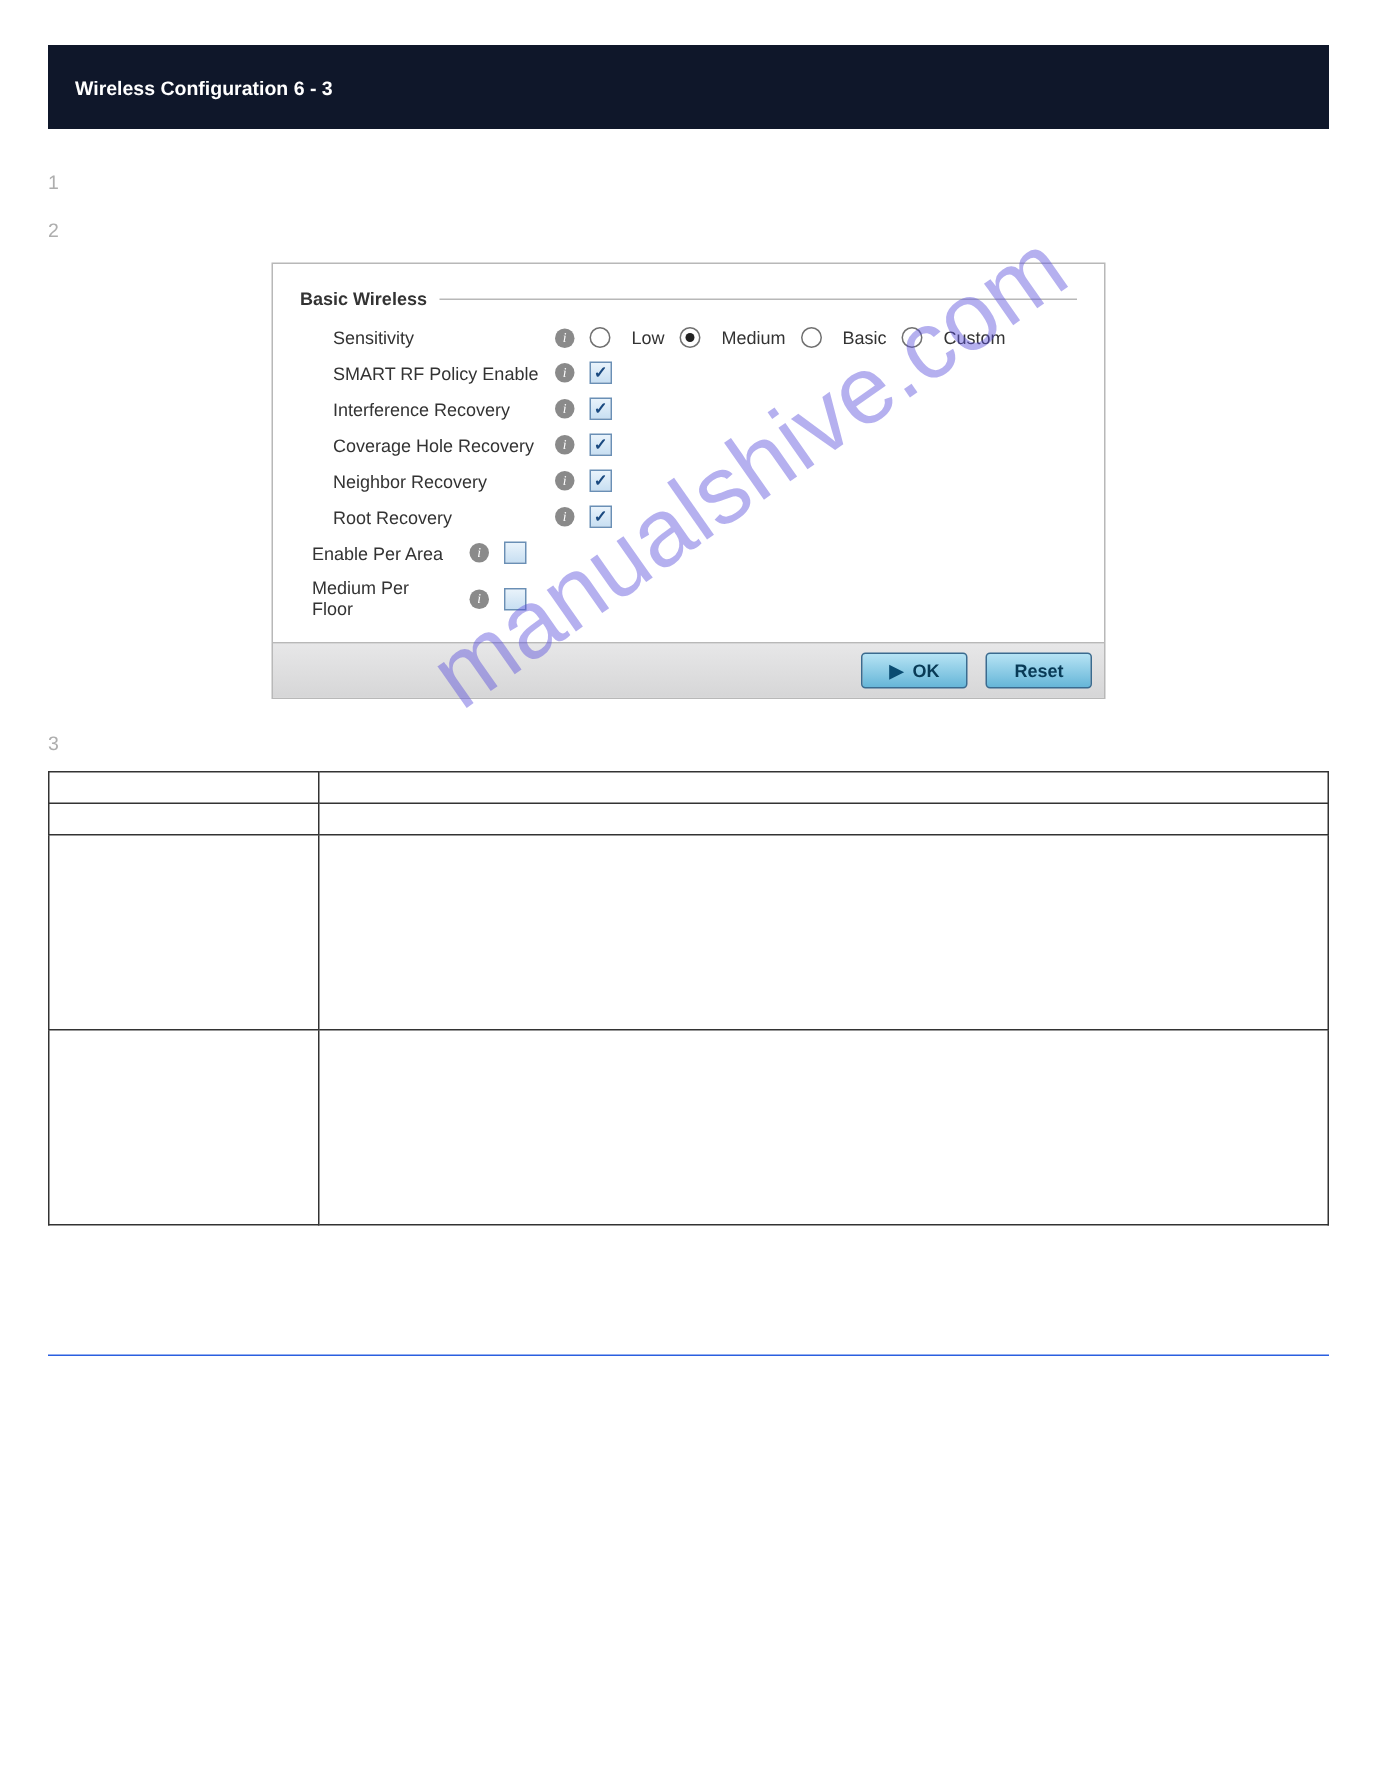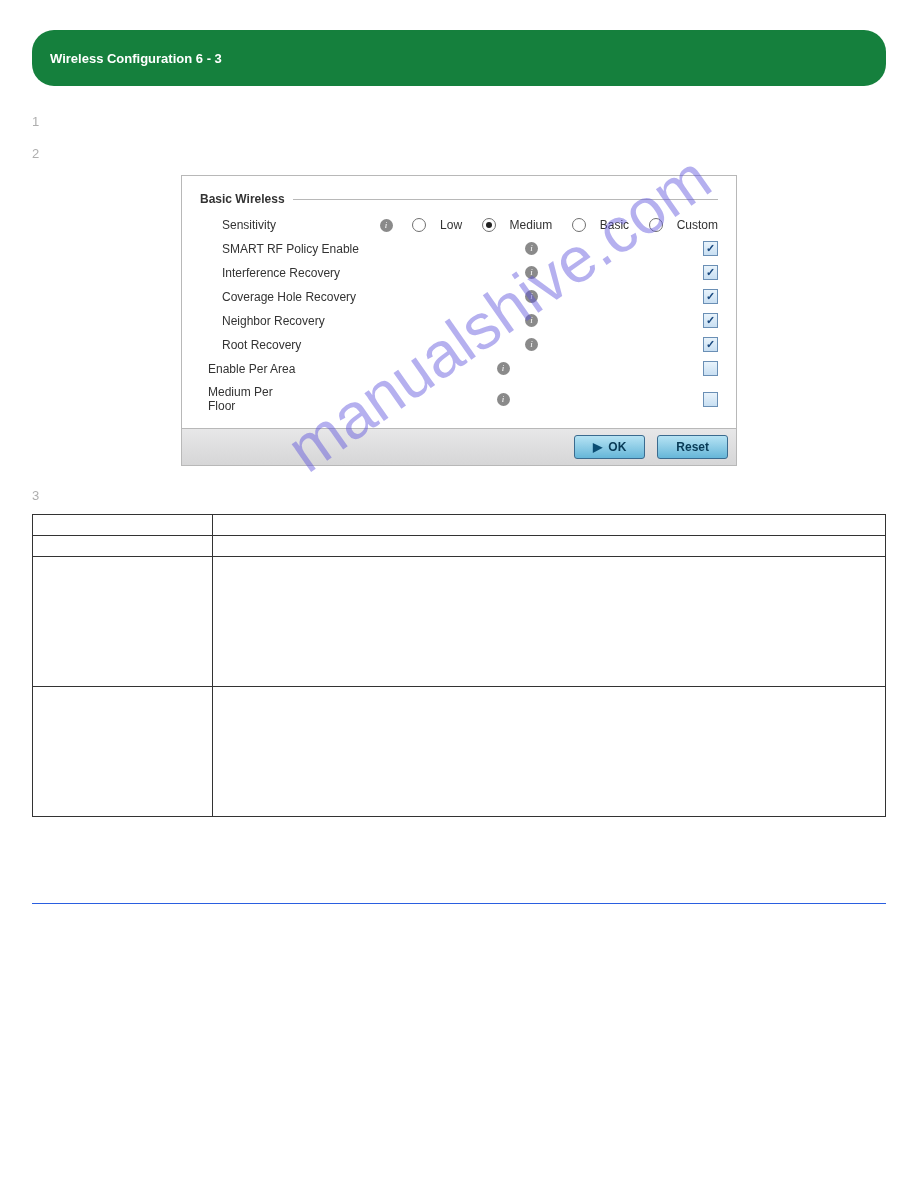--- a/index.html
+++ b/index.html
@@ -7,30 +7,29 @@
     margin: 0;
     padding: 0;
     font-family: Arial, Helvetica, sans-serif;
     font-size: 12px;
     color: #333;
     background: #fff;
     width: 918px;
   }
   .page { padding: 30px 32px 20px 32px; }
   .blue-bar {
-    background: #15803d;
+    background: #0f172a;
     color: #fff;
     height: 56px;
     display: flex;
     align-items: center;
     justify-content: space-between;
     padding: 0 18px;
     font-size: 13px;
     font-weight: bold;
-    border-radius: 22px;
   }
   .intro {
     margin-top: 26px;
     color: #aeaeae;
     line-height: 1.55;
     font-size: 13px;
   }
   .intro p { margin: 0 0 4px 0; }
   .step {
     display: flex;
@@ -43,21 +42,21 @@
   .step-num { min-width: 12px; }
   .fig-caption { text-align: center; margin: 8px 0 12px 0; color: #b5b5b5; font-size: 12px; font-style: italic; }
 
   
   .panel-wrap { position: relative; width: 556px; margin: 0 auto; }
   .panel { border: 1px solid #b8b8b8; background: #fff; font-size: 12px; }
   .panel-inner { padding: 16px 18px 6px 18px; }
   .section-title { font-weight: bold; color: #333; display: flex; align-items: center; gap: 8px; margin-bottom: 12px; }
   .section-title .rule { flex: 1; height: 1px; background: #b8b8b8; }
 
-  .form-row { margin: 6px 0 9px 22px; display: flex; align-items: center; gap: 10px; justify-content: space-between; }
+  .form-row { margin: 6px 0 9px 22px; display: flex; align-items: center; gap: 10px; }
   .form-row-tight { margin-left: 8px; }
   .form-label { width: 138px; color: #333; }
   .form-label-tight { width: 95px; }
   .info-icon {
     width: 13px; height: 13px; border-radius: 50%;
     background: #8a8a8a; color: #fff; font-size: 9px; line-height: 13px;
     text-align: center; font-family: Georgia, serif; font-style: italic;
     display: inline-block;
   }
   .radio-grp { display: inline-flex; align-items: center; gap: 14px; }

